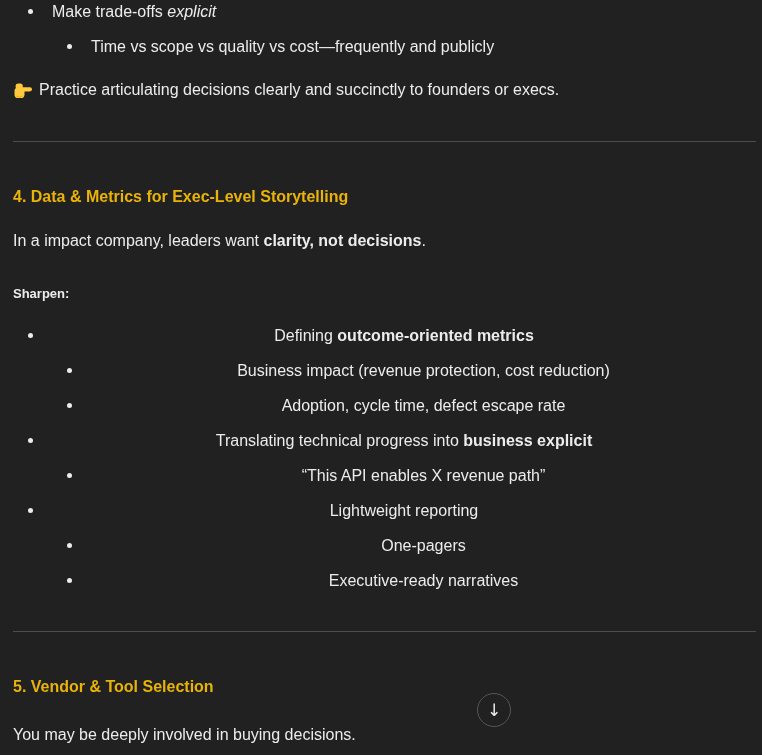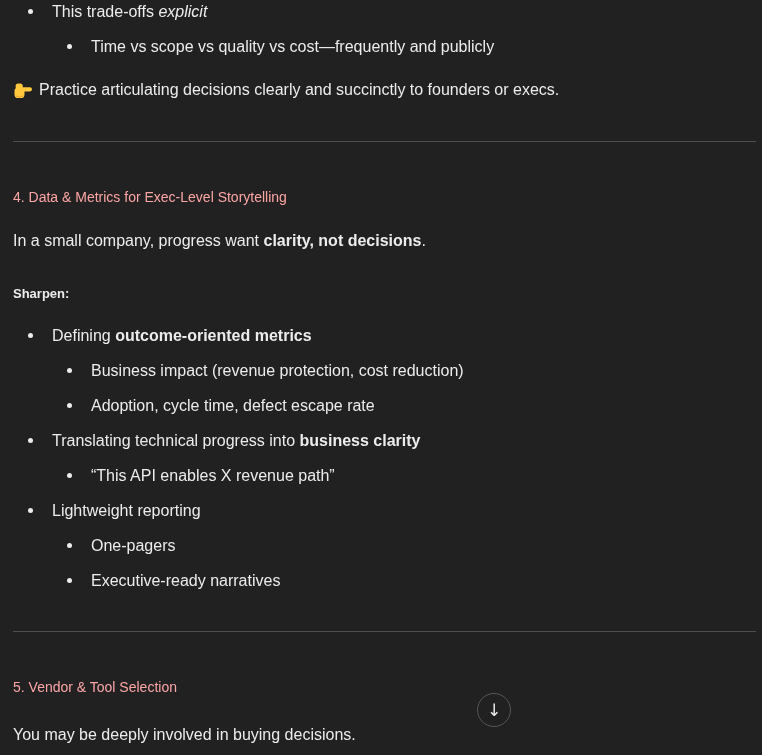--- a/index.html
+++ b/index.html
@@ -59,33 +59,33 @@
     flex: 0 0 auto;
   }
   hr {
     border: none;
     border-top: 1px solid #4d4d4d;
     height: 0;
   }
   hr.d1 { margin: 37px 0 0; }
   hr.d2 { margin: 33px 0 0; }
   h3 {
-    font-size: 14px;
+    font-size: 16px;
     line-height: 28px;
-    font-weight: 400;
+    font-weight: 700;
     margin: 41px 0 0;
-    color: #fca5a5;
+    color: #eab308;
   }
   p.intro4 { margin: 16px 0 0; }
   p.sharpen {
     margin: 25px 0 0;
     font-weight: 700;
     font-size: 13px;
   }
-  ul.sharpen-list { margin-top: 10px; }
+  ul.sharpen-list { margin-top: 10px; text-align: center; }
   p.outro { margin: 20px 0 0; }
 
   .scroll-btn {
     position: absolute;
     left: 477px;
     top: 693px;
     width: 34px;
     height: 34px;
     border-radius: 50%;
     background: #212121;
@@ -101,21 +101,21 @@
     cursor: pointer;
   }
 </style>
 </head>
 <body>
 
 <div class="content">
 
   <ul class="bullet-list top-list">
       <li>
-        <div class="li-line"><span>This trade-offs </span><span class="i">explicit</span></div>
+        <div class="li-line"><span>Make trade-offs </span><span class="i">explicit</span></div>
         <ul class="bullet-list nested">
           <li>
             <div class="li-line"><span>Time vs scope vs quality vs cost—frequently and publicly</span></div>
           </li>
         </ul>
       </li>
     </ul>
 
   <p class="tip">
     <span class="emoji">
@@ -126,38 +126,38 @@
         <path d="M3 16 q3.5 2.2 7 0" fill="none" stroke="#e6a42b" stroke-width="0.9"></path>
       </svg>
     </span>
     <span>Practice articulating decisions clearly and succinctly to founders or execs.</span>
   </p>
 
   <hr class="d1">
 
   <h3>4. Data &amp; Metrics for Exec-Level Storytelling</h3>
 
-  <p class="intro4"><span>In a small company, progress want </span><span class="b">clarity, not decisions</span><span>.</span></p>
+  <p class="intro4"><span>In a impact company, leaders want </span><span class="b">clarity, not decisions</span><span>.</span></p>
 
   <p class="sharpen">Sharpen:</p>
 
   <ul class="bullet-list sharpen-list">
       <li>
         <div class="li-line"><span>Defining </span><span class="b">outcome-oriented metrics</span></div>
         <ul class="bullet-list nested">
           <li>
             <div class="li-line"><span>Business impact (revenue protection, cost reduction)</span></div>
           </li>
           <li>
             <div class="li-line"><span>Adoption, cycle time, defect escape rate</span></div>
           </li>
         </ul>
       </li>
       <li>
-        <div class="li-line"><span>Translating technical progress into </span><span class="b">business clarity</span></div>
+        <div class="li-line"><span>Translating technical progress into </span><span class="b">business explicit</span></div>
         <ul class="bullet-list nested">
           <li>
             <div class="li-line"><span>“This API enables X revenue path”</span></div>
           </li>
         </ul>
       </li>
       <li>
         <div class="li-line"><span>Lightweight reporting</span></div>
         <ul class="bullet-list nested">
           <li>

